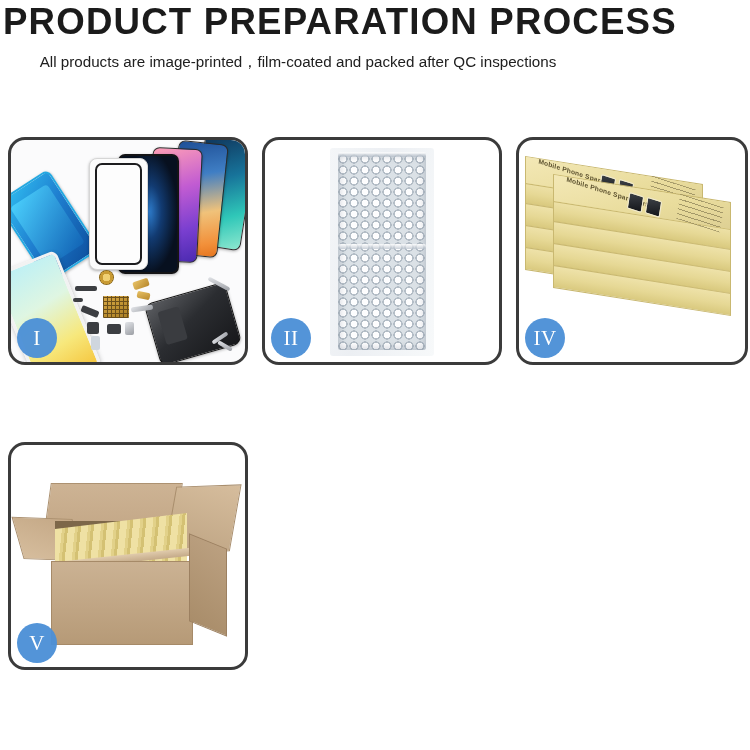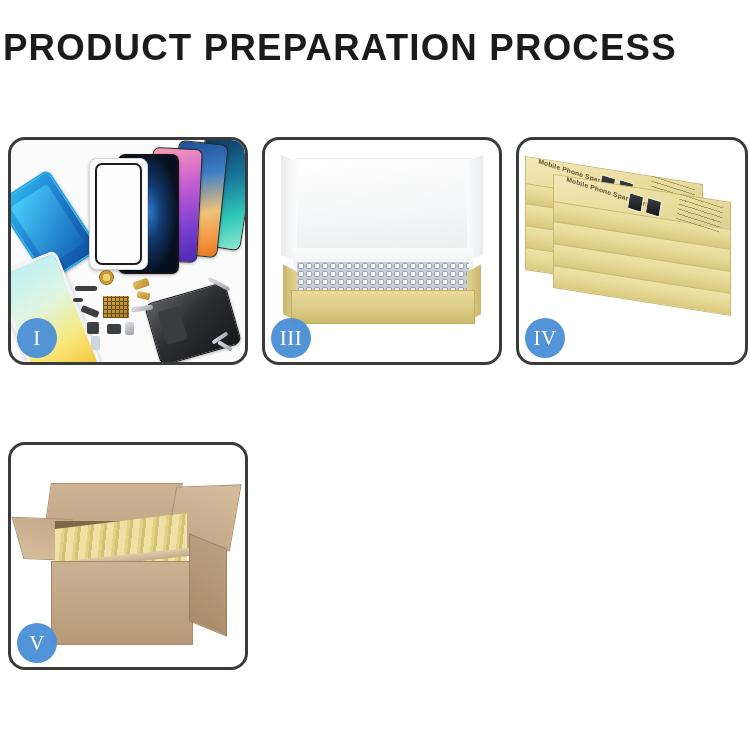--- a/index.html
+++ b/index.html
@@ -11,21 +11,20 @@
     width: 750px;
     height: 750px;
     font-family: "Liberation Sans", sans-serif;
     overflow: hidden;
     position: relative;
   }
 
   
   .header {
     width: 596px;
-    padding-top: 26px;
     text-align: center;
   }
   .title {
     font-family: "Liberation Sans", sans-serif;
     font-size: 37px;
     font-weight: 700;
     letter-spacing: 1.2px;
     color: #1b1b1b;
     line-height: 44px;
     white-space: nowrap;
@@ -360,20 +359,21 @@
   .c6-tab {
     position:absolute;
     background: linear-gradient(180deg,#b89d7b,#ad9270);
   }
 </style>
 </head>
 <body>
 
 <div class="header">
   <div class="title">PRODUCT PREPARATION PROCESS</div>
+  <div class="subtitle">All products are image-printed，film-coated and packed after QC inspections</div>
 </div>
 
 <div class="grid">
 
   <div class="panel p1">
     <div class="panel-stage">
       <div class="phone ph-a"></div>
       <div class="phone ph-f"></div>
       <div class="phone ph-e"></div>
       <div class="phone ph-d"></div>
@@ -394,34 +394,31 @@
       <div class="part silver" style="left:114px; top:182px; width:9px; height:13px;"></div>
       <div class="part" style="left:80px; top:196px; width:9px; height:14px; background:#cfd6de;"></div>
       <div class="part silver" style="left:196px; top:142px; width:24px; height:4px; transform:rotate(28deg);"></div>
       <div class="part silver" style="left:200px; top:196px; width:18px; height:4px; transform:rotate(-34deg);"></div>
       <div class="part silver" style="left:206px; top:204px; width:16px; height:4px; transform:rotate(30deg);"></div>
       <div class="part" style="left:62px; top:158px; width:10px; height:4px;"></div>
     </div>
     <div class="badge">I</div>
   </div>
 
-
-  <div class="panel p3">
+  <div class="panel p2">
     <div class="panel-stage">
-      <div class="b3-lid"></div>
-      <div class="b3-lid-side"></div>
-      <div class="b3-lid-side r"></div>
-      <div class="b3-foam"></div>
-      <div class="b3-bubbles"></div>
-      <div class="b3-left"></div>
-      <div class="b3-right"></div>
-      <div class="b3-front"></div>
+      <div class="wrap-outer">
+        <div class="wrap-inner"></div>
+        <div class="wrap-seam" style="top:96px;"></div>
+        <div class="wrap-seam" style="top:4px;"></div>
+      </div>
     </div>
-    <div class="badge">III</div>
+    <div class="badge">II</div>
   </div>
+
 
   <div class="panel p4">
     <div class="panel-stage">
       <div class="stack">
 
         <div class="sbox" style="left:0px; top:106px; width:176px; height:22px; transform:skewY(9deg);"></div>
         <div class="sbox" style="left:0px; top:84px; width:176px; height:22px; transform:skewY(9deg);"></div>
         <div class="sbox" style="left:0px; top:62px; width:176px; height:22px; transform:skewY(9deg);"></div>
         <div class="sbox" style="left:0px; top:40px; width:176px; height:22px; transform:skewY(9deg);"></div>
 

